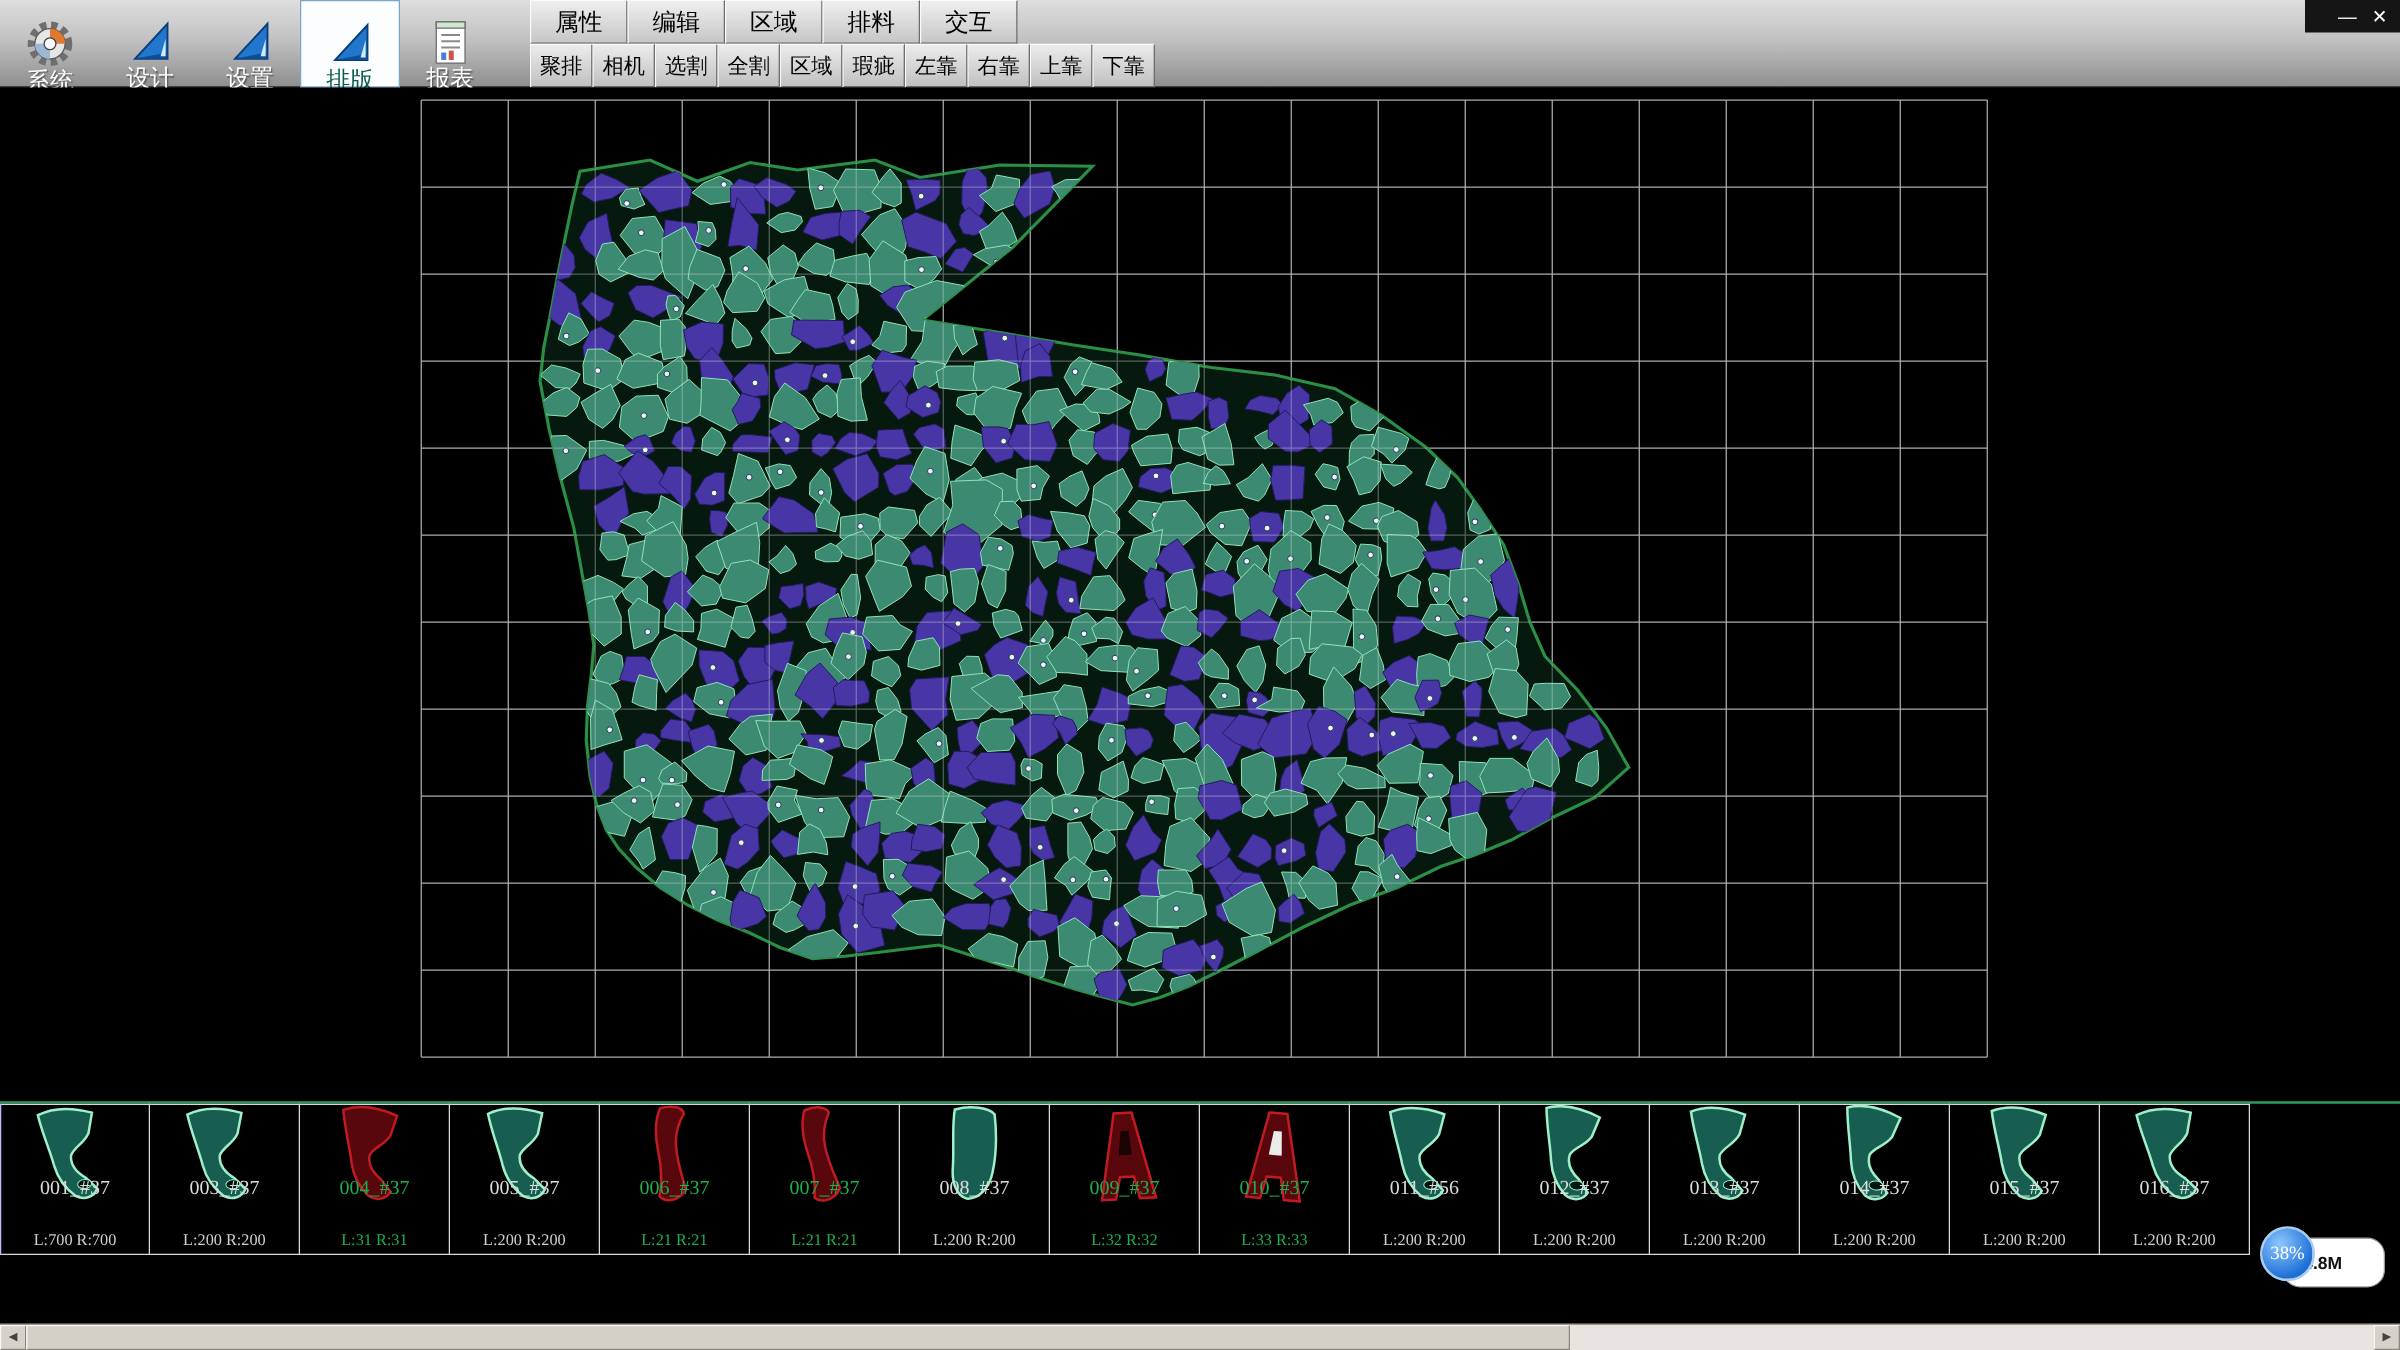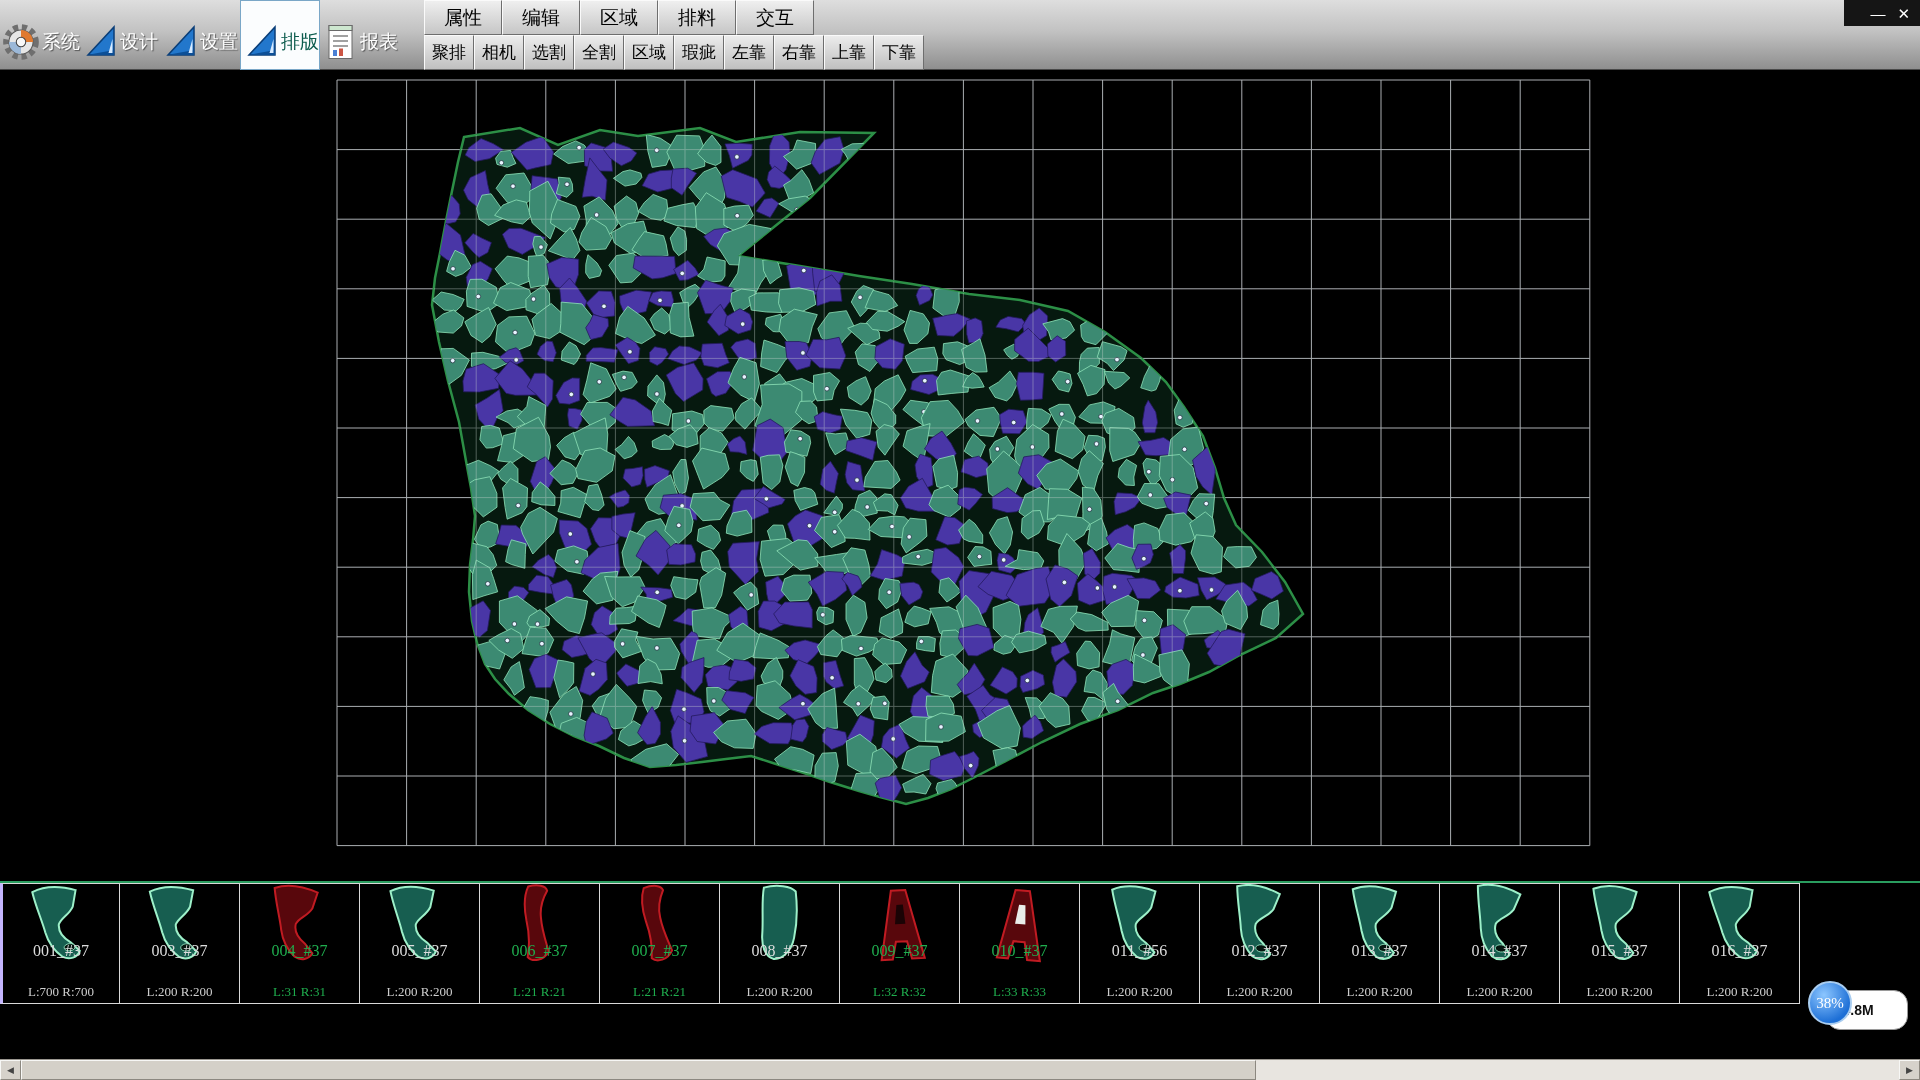--- a/index.html
+++ b/index.html
@@ -5,21 +5,21 @@
   *{box-sizing:border-box;margin:0;padding:0}
   html,body{width:1920px;height:1080px;overflow:hidden;background:#000;
     font-family:"Liberation Serif","DejaVu Serif",serif}
   #root{position:relative;width:1920px;height:1080px}
 
   
   .toolbar{position:absolute;top:0;left:0;width:1920px;height:70px;
     background:linear-gradient(180deg,#dedede 0%,#c2c2c2 45%,#8f8f8f 100%);
     border-bottom:1px solid #4a4a4a}
   .app-tabs{position:absolute;left:0;top:0;height:70px;display:flex}
-  .app-tab{width:80px;height:70px;display:flex;flex-direction:row;align-items:center;
+  .app-tab{width:80px;height:70px;display:flex;flex-direction:column;align-items:center;
     justify-content:flex-start;padding-top:14px;cursor:default}
   .app-tab.active{background:#fbfdfe;border:1px solid #7aa7c7}
   .app-icon{height:46px;display:flex;align-items:center;justify-content:center}
   .app-label{font-size:19px;line-height:20px;color:#fff;text-shadow:1px 1px 1px #555;white-space:nowrap}
   .app-tab.active .app-label{color:#0d5c4e;text-shadow:none}
 
   .menu-row{position:absolute;left:424px;top:0;height:35px;display:flex}
   .menu-btn{width:78px;height:35px;display:flex;align-items:center;justify-content:center;
     font-size:19px;color:#000;white-space:nowrap;
     background:linear-gradient(#efefef,#c6c6c6);
@@ -36,21 +36,21 @@
     font-family:"Liberation Sans","DejaVu Sans",sans-serif}
 
   
   #canvas{position:absolute;top:70px;left:0;width:1920px;height:990px;background:#000}
 
   
   #strip{position:absolute;top:881px;left:0;width:1920px;height:123px;background:#000;
     border-top:2px solid #2a9d5f;display:flex}
   .thumb{position:relative;width:120px;height:121px;background:#000;
     border:1px solid #d9d9d9;border-left:none}
-  .thumb:first-child{border-left:3px solid #c4b5fd}
+  .thumb:first-child{border-left:1px solid #c4b5fd}
   .thumb svg{position:absolute;top:0;left:0;width:118px;height:80px}
   .thumb-label{position:absolute;top:58px;left:0;width:100%;text-align:center;
     font-size:16px;color:#dcdcdc;z-index:2;white-space:nowrap}
   .thumb-lr{position:absolute;bottom:3px;left:0;width:100%;text-align:center;
     font-size:13px;color:#cfcfcf;z-index:2;white-space:nowrap}
   .thumb.red .thumb-label,.thumb.red .thumb-lr{color:#1fae4e}
 
   
   #memBadge{position:absolute;top:990px;left:1826px;width:82px;height:40px;background:#fff;
     border:1px solid #9a9a9a;border-radius:14px;z-index:20;display:flex;align-items:center;

